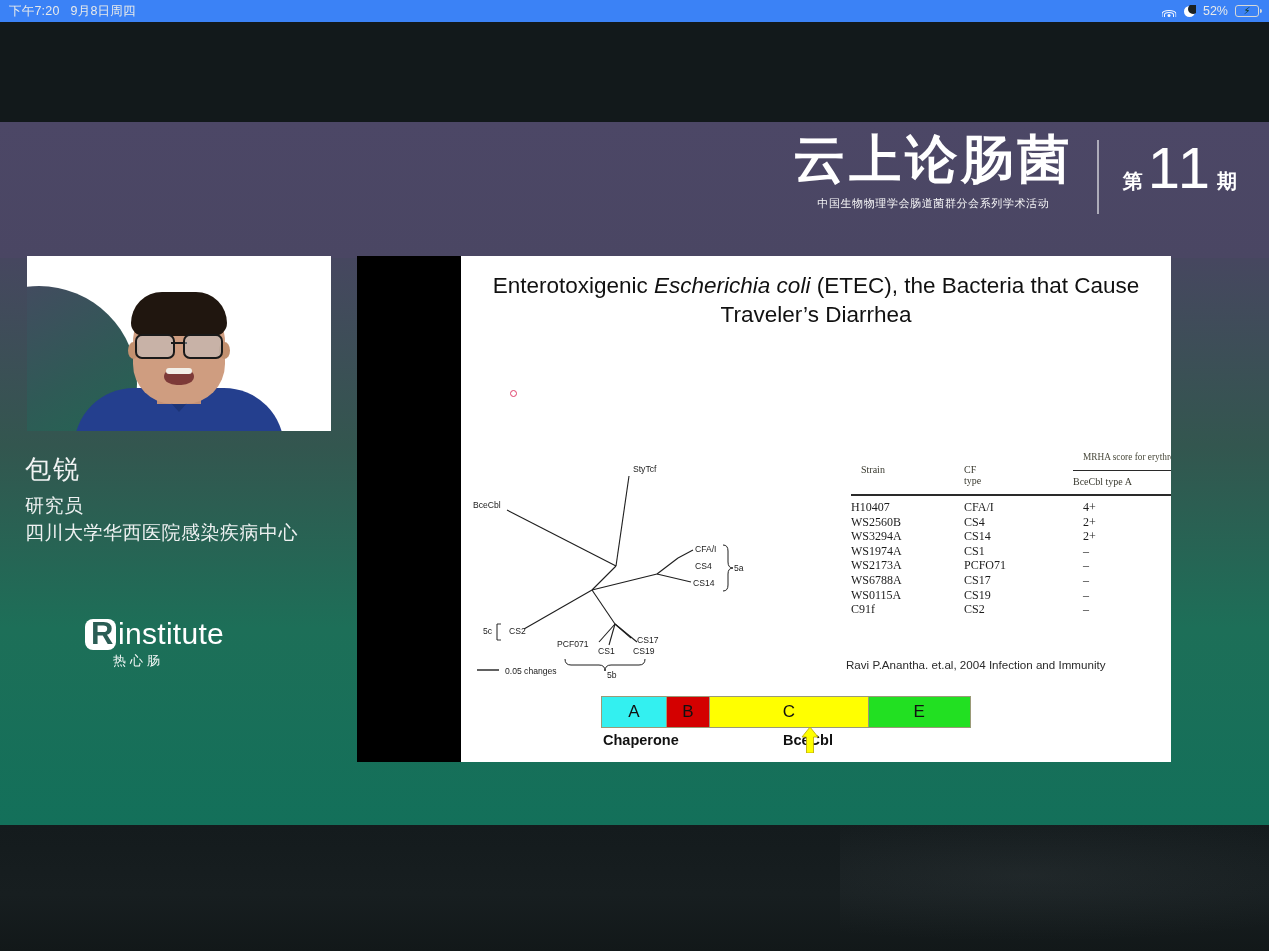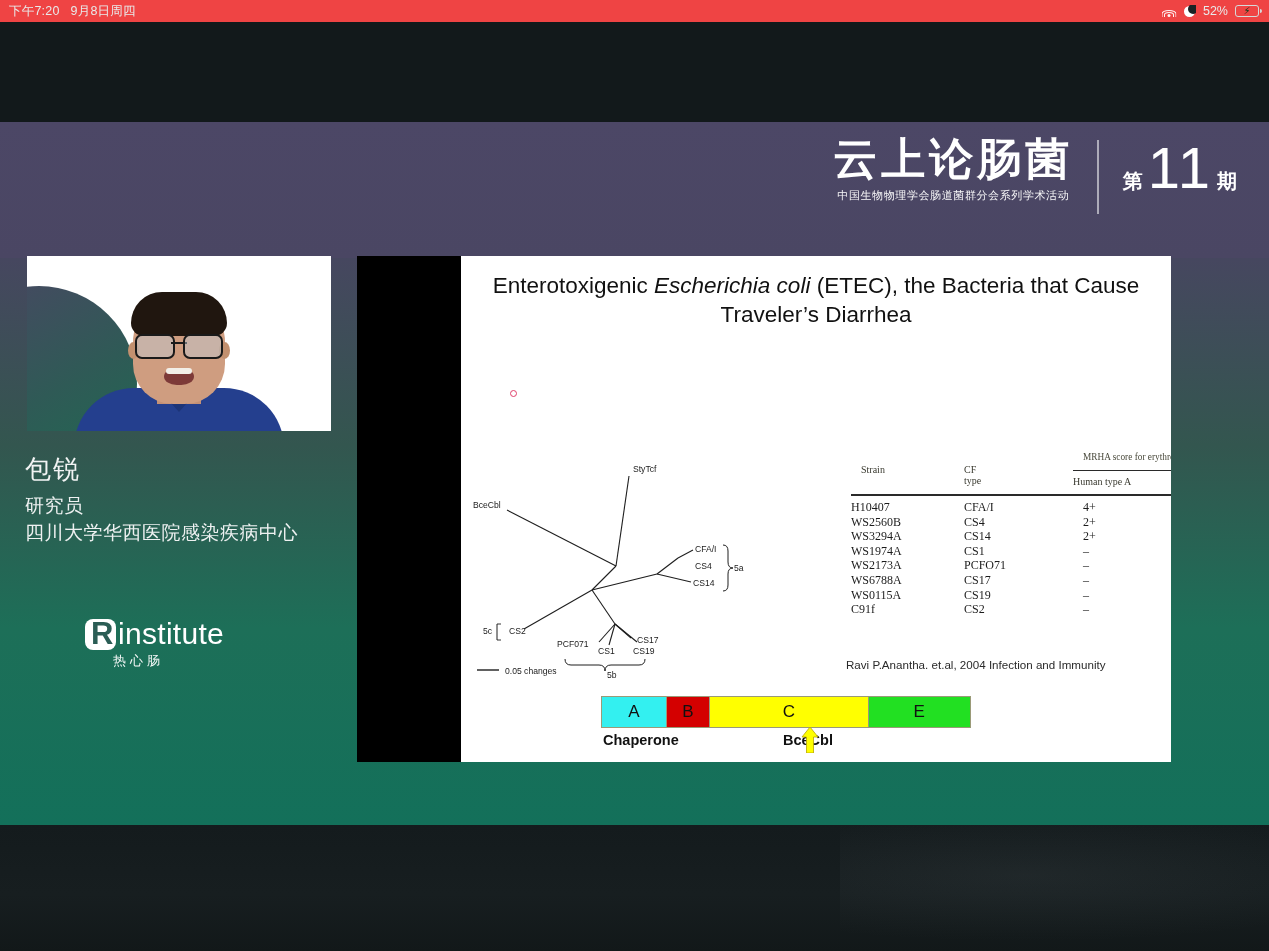--- a/index.html
+++ b/index.html
@@ -5,21 +5,21 @@
   html,body{margin:0;padding:0;background:#12191b;}
   body{
     width:1269px;height:951px;overflow:hidden;position:relative;
     font-family:"Liberation Sans","DejaVu Sans",sans-serif;
     -webkit-font-smoothing:antialiased;
   }
 
   
   #statusbar{
     position:absolute;left:0;top:0;width:1269px;height:22px;
-    background:#ef4444;color:#e8eaea;font-size:12.5px;
+    background:#3b82f6;color:#e8eaea;font-size:12.5px;
     display:flex;align-items:center;z-index:40;
   }
   #statusbar .left{display:flex;align-items:center;gap:11px;padding-left:9px;letter-spacing:.2px;}
   #statusbar .right{margin-left:auto;display:flex;align-items:center;gap:7px;padding-right:10px;}
   .sb-time{font-size:12.5px;}
   .sb-date{font-size:12.5px;}
   .wifi-ico{position:relative;width:15px;height:12px;}
   .wifi-ico i{position:absolute;left:50%;bottom:0;transform:translateX(-50%);
     border:1.6px solid #fff;border-bottom:none;border-radius:50% 50% 0 0;opacity:.95;}
   .wifi-ico i:nth-child(1){width:13px;height:6.5px;}
@@ -38,22 +38,22 @@
   
   #stage{position:absolute;left:0;top:122px;width:1269px;height:703px;
     background:linear-gradient(180deg,#4b4663 0%,#474660 18%,#33564f 46%,#1d6f58 72%,#13705a 100%);
     overflow:hidden;}
 
   
   #banner{position:absolute;left:0;top:0;width:1269px;height:136px;
     background:linear-gradient(180deg,#4c4766 0%,#4a4663 100%);}
   .brand{position:absolute;right:32px;top:14px;display:flex;align-items:flex-start;gap:0;color:#fff;}
   .brand-left{display:flex;flex-direction:column;align-items:center;padding-right:24px;}
-  .brand-main{font-size:44px;font-weight:700;letter-spacing:4px;line-height:1.08;
-    font-family:Liberation Serif, serif;}
+  .brand-main{font-size:52px;font-weight:700;letter-spacing:4px;line-height:1.08;
+    font-family:Liberation Mono, monospace;}
   .brand-sub{font-size:11px;letter-spacing:.6px;margin-top:4px;opacity:.96;
     font-family:"DejaVu Sans","Liberation Sans",sans-serif;}
   .brand-divider{width:1.5px;height:74px;background:rgba(255,255,255,.55);margin-top:4px;}
   .brand-right{display:flex;align-items:baseline;padding-left:24px;padding-top:6px;}
   .issue-pre{font-size:20px;font-weight:700;font-family:"DejaVu Sans","Liberation Sans",sans-serif;}
   .issue-num{font-size:58px;font-weight:400;line-height:.9;letter-spacing:2px;margin:0 5px;}
   .issue-post{font-size:20px;font-weight:700;font-family:"DejaVu Sans","Liberation Sans",sans-serif;}
 
   
   #presenter{position:absolute;left:27px;top:134px;width:304px;height:175px;background:#fff;}
@@ -268,21 +268,21 @@
             <path d="M36,178 h4" stroke-width="0.9"></path>
             <path d="M36,194 h4" stroke-width="0.9"></path>
             <path d="M104,213 q0,6 6,6 h28 q6,0 6,6 q0,-6 6,-6 h28 q6,0 6,-6"></path>
             <path d="M16,224 h22" stroke-width="1.4"></path>
           </g>
         </svg>
 
         <div class="tbl">
           <div class="hdr-mrha">MRHA score for erythrocyte type</div>
           <div class="rule-sub"></div>
-          <div class="hdr-human">Human type A</div>
+          <div class="hdr-human">BceCbl type A</div>
           <div class="hdr-strain">Strain</div>
           <div class="hdr-cf">CF type</div>
           <div class="rule-main"></div>
           <div class="rows">
             <div class="row">
               <span class="c1">H10407</span>
               <span class="c2">CFA/I</span>
               <span class="c3">4+</span>
             </div>
             <div class="row">

